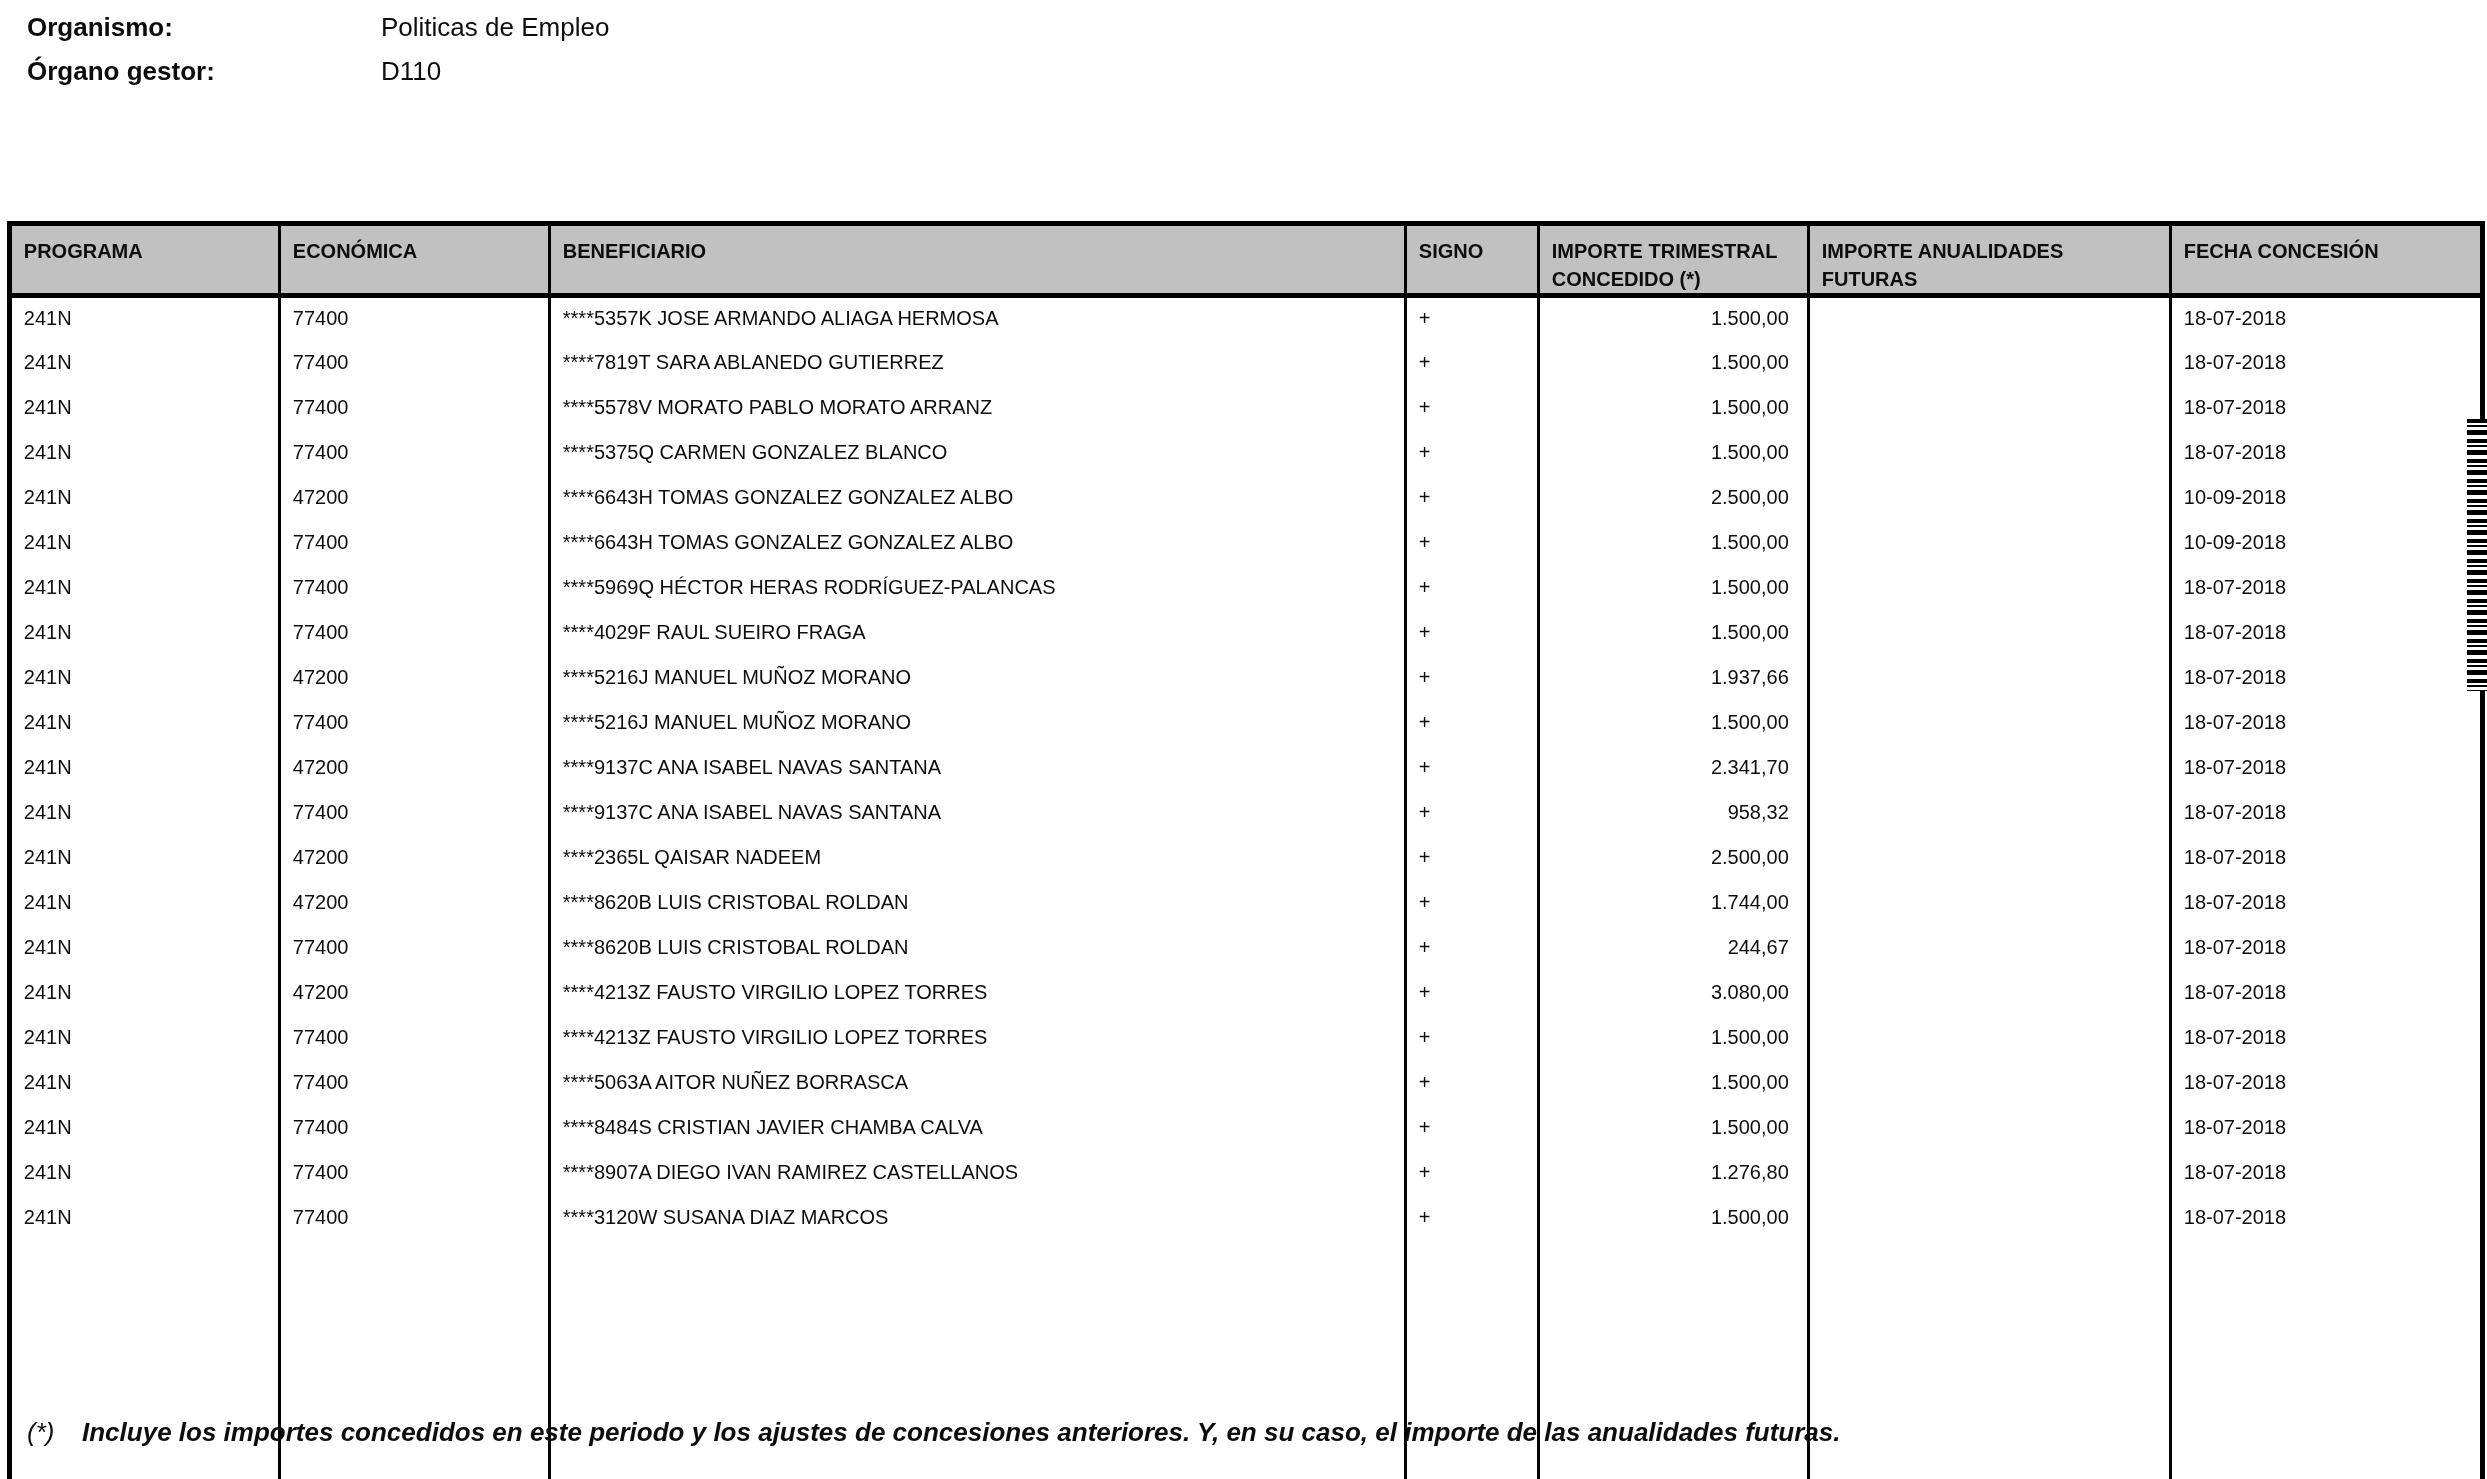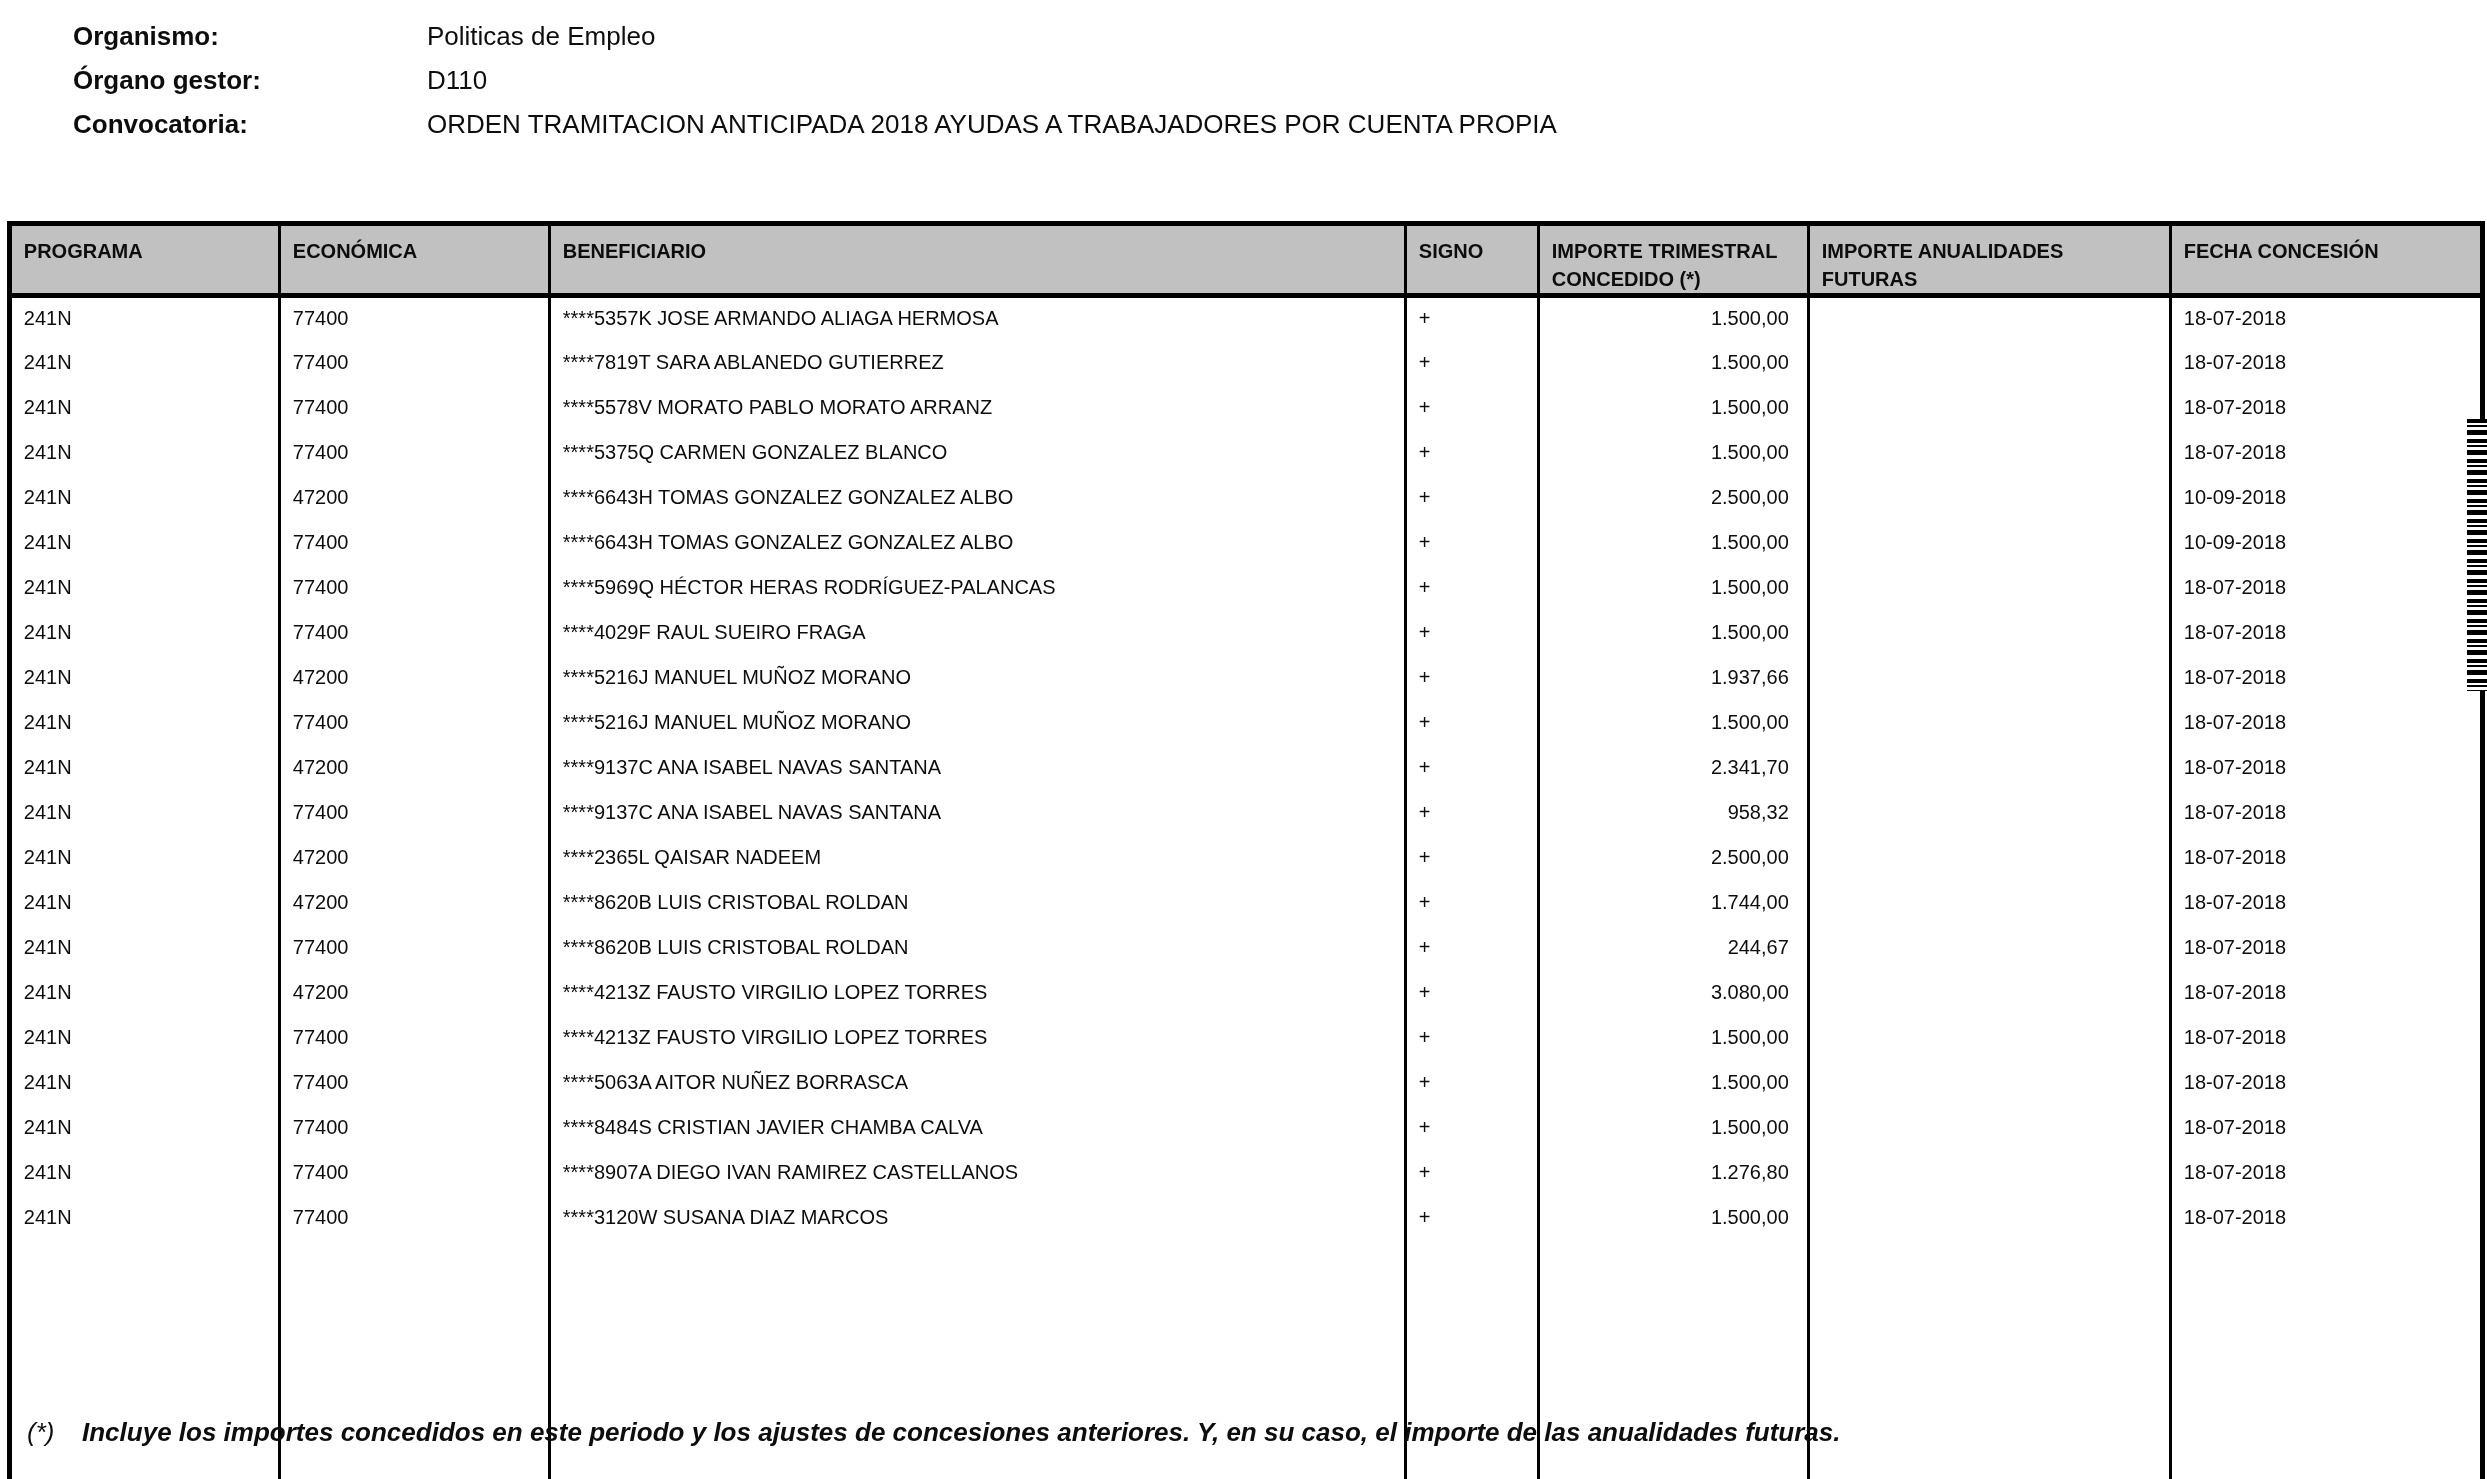--- a/index.html
+++ b/index.html
@@ -2,21 +2,21 @@
 <html style="font-size:12px"><head>
 <meta charset="utf-8">
 <style>
   html,body{margin:0;padding:0;}
   body{
     width:2487px;height:1480px;position:relative;background:#ffffff;
     font-family:"Liberation Sans", sans-serif;color:#0d0d0d;
     -webkit-font-smoothing:antialiased;
   }
   
-  .meta{position:absolute;left:27px;top:14px;margin-left:46px;}
+  .meta{position:absolute;left:27px;top:5px;}
   .meta-row{display:flex;height:44px;align-items:center;}
   .meta-label{width:354px;font-weight:700;font-size:26px;}
   .meta-value{font-size:26px;white-space:nowrap;}
   
   .grant-table{
     position:absolute;left:6.8px;top:221px;width:2473px;height:1385px;
     border-collapse:collapse;table-layout:fixed;
     font-size:20px;
   }
   .grant-table, .grant-table th, .grant-table td{border:0 solid #000;}
@@ -57,24 +57,20 @@
 <body>
 
 <div class="meta">
   <div class="meta-row">
     <span class="meta-label">Organismo:</span>
     <span class="meta-value">Politicas de Empleo</span>
   </div>
   <div class="meta-row">
     <span class="meta-label">Órgano gestor:</span>
     <span class="meta-value">D110</span>
-  </div>
-  <div class="meta-row">
-    <span class="meta-label">Convocatoria:</span>
-    <span class="meta-value">ORDEN TRAMITACION ANTICIPADA 2018 AYUDAS A TRABAJADORES POR CUENTA PROPIA</span>
   </div>
 </div>
 
 <table class="grant-table">
   <colgroup>
     <col style="width:270px">
       <col style="width:270px">
       <col style="width:856px">
     <col style="width:133px">
       <col style="width:270px">

